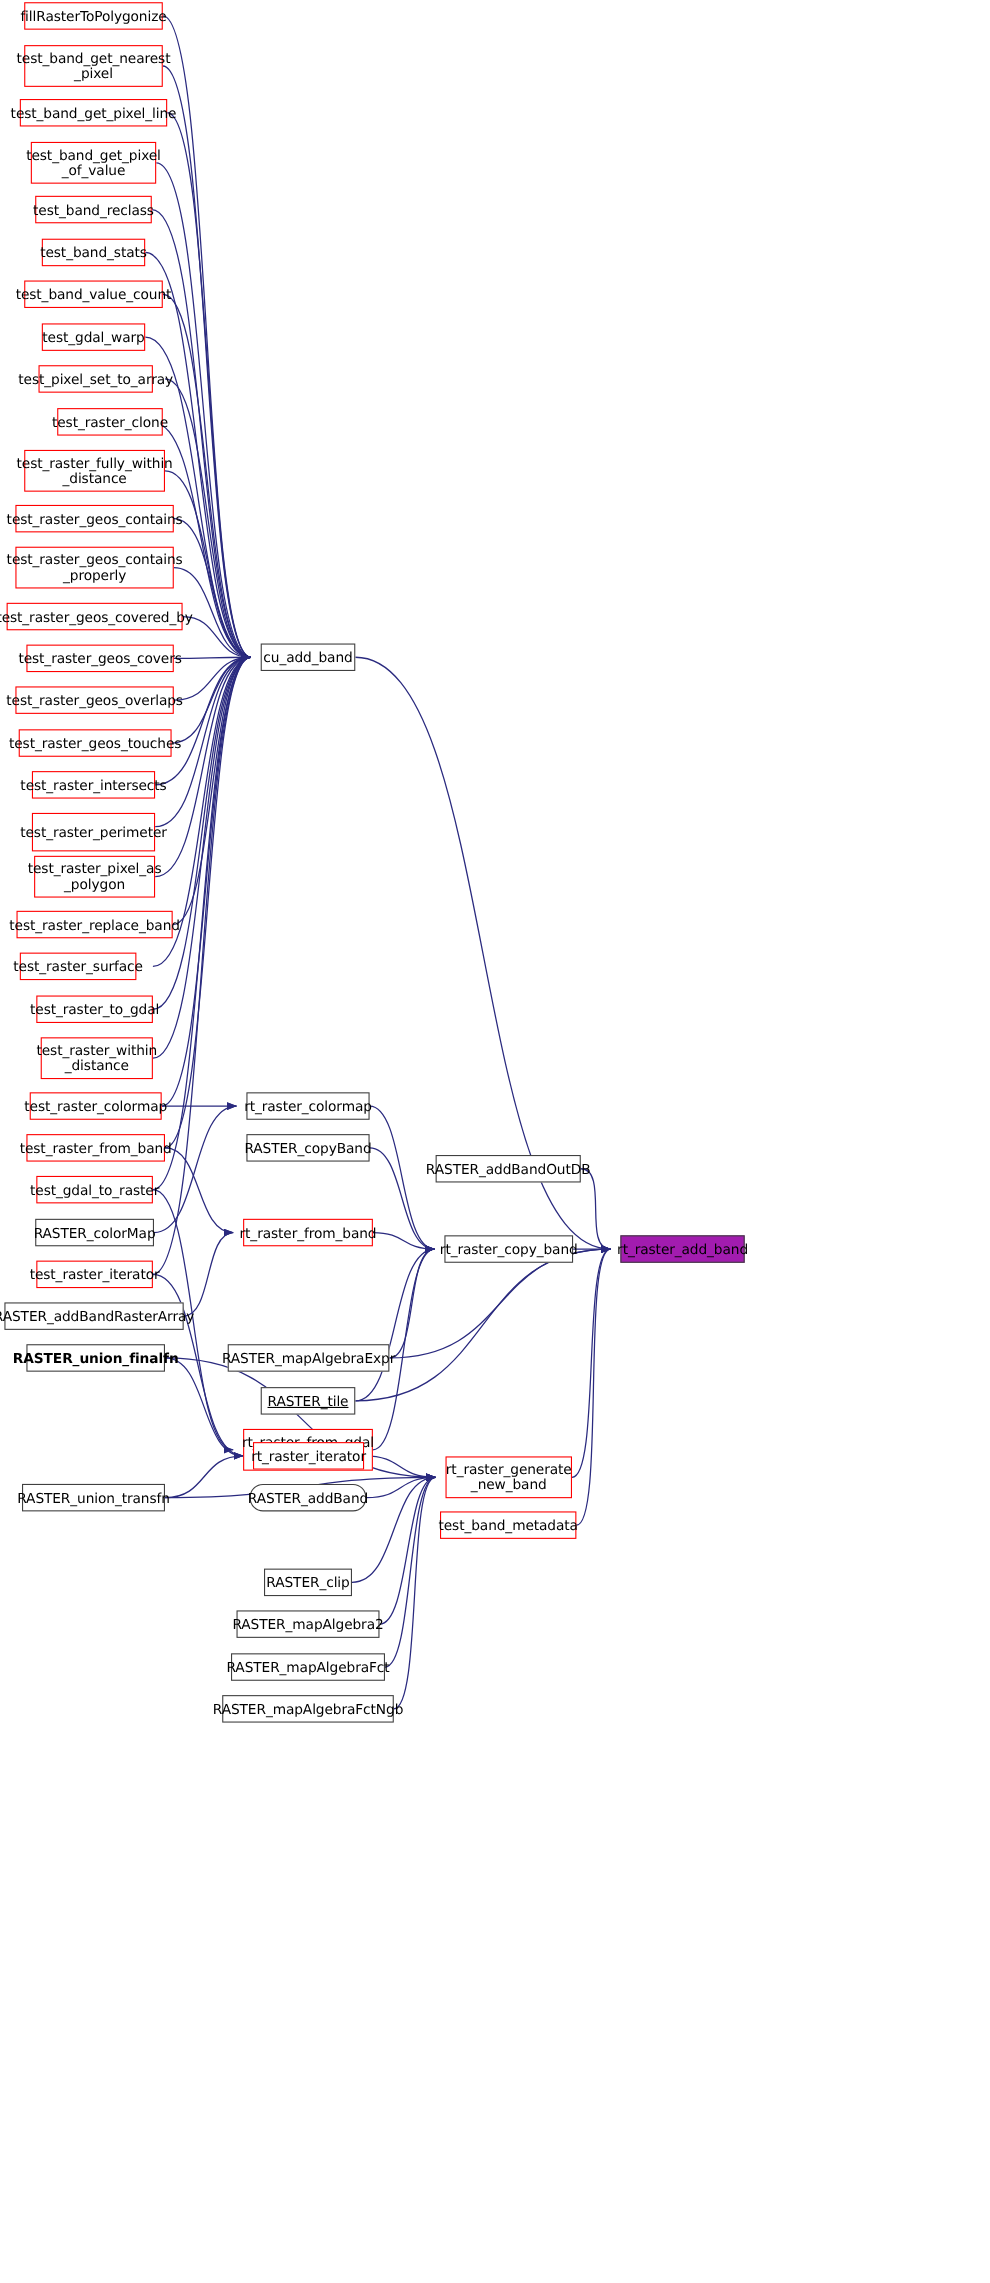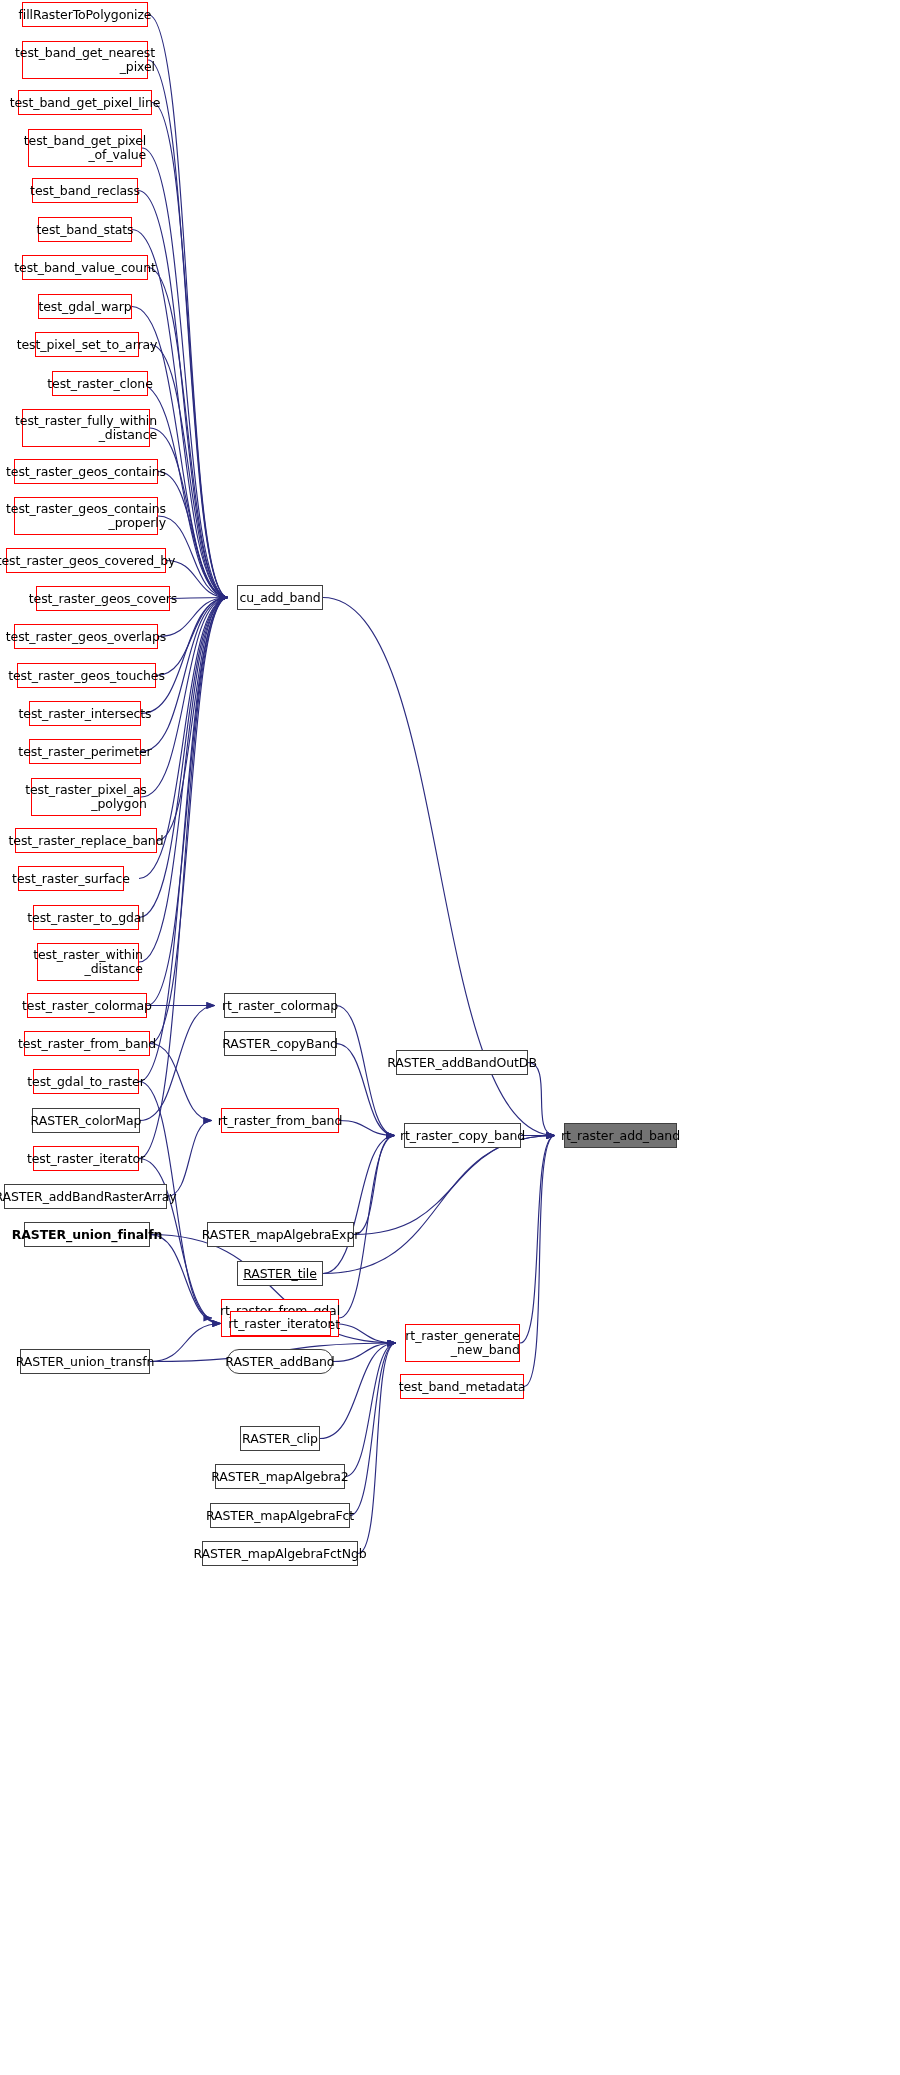--- a/index.html
+++ b/index.html
@@ -22,36 +22,36 @@
     width: 900px;
     height: 2075px;
     pointer-events: none;
   }
   .node {
     position: absolute;
     box-sizing: border-box;
     display: flex;
     align-items: center;
     justify-content: center;
-    text-align: right;
+    text-align: center;
     background: #ffffff;
     border: 1px solid #000000;
     color: #000000;
     font-size: 12.5px;
     line-height: 1.12;
     letter-spacing: -0.1px;
     white-space: pre-line;
     padding: 0 2px;
     z-index: 2;
   }
   .node.red {
     border-color: #ff0000;
   }
   .node.highlight {
-    background: #737373;
+    background: #a21caf;
     border-color: #404040;
   }
   .node.plain {
     border-color: #404040;
   }
 </style>
 </head>
 <body>
 
 <div id="graph">
@@ -132,25 +132,25 @@
     <div class="node red" style="left: 22px; top: 255px; width: 126px; height: 25px;">test_band_value_count</div>
     <div class="node red" style="left: 38px; top: 294px; width: 94px; height: 25px;">test_gdal_warp</div>
     <div class="node red" style="left: 35px; top: 332px; width: 104px; height: 25px;">test_pixel_set_to_array</div>
     <div class="node red" style="left: 32px; top: 371px; width: 96px; height: 25px; margin-left: 20px;">test_raster_clone</div>
     <div class="node red" style="left: 22px; top: 409px; width: 128px; height: 38px;">test_raster_fully_within
 _distance</div>
     <div class="node red" style="left: 14px; top: 459px; width: 144px; height: 25px;">test_raster_geos_contains</div>
     <div class="node red" style="left: 14px; top: 497px; width: 144px; height: 38px;">test_raster_geos_contains
 _properly</div>
     <div class="node red" style="left: 6px; top: 548px; width: 160px; height: 25px;">test_raster_geos_covered_by</div>
-    <div class="node red" style="left: 36px; top: 586px; width: 134px; height: 25px;">test_raster_geos_covers</div>
+    <div class="node red" style="left: 24px; top: 586px; width: 134px; height: 25px;">test_raster_geos_covers</div>
     <div class="node red" style="left: 14px; top: 624px; width: 144px; height: 25px;">test_raster_geos_overlaps</div>
     <div class="node red" style="left: 17px; top: 663px; width: 139px; height: 25px;">test_raster_geos_touches</div>
     <div class="node red" style="left: 29px; top: 701px; width: 112px; height: 25px;">test_raster_intersects</div>
-    <div class="node red" style="left: 29px; top: 739px; width: 112px; height: 25px;">test_raster_perimeter</div>
+    <div class="node red" style="left: 29px; top: 739px; width: 112px; height: 35px;">test_raster_perimeter</div>
     <div class="node red" style="left: 31px; top: 778px; width: 110px; height: 38px;">test_raster_pixel_as
 _polygon</div>
     <div class="node red" style="left: 15px; top: 828px; width: 142px; height: 25px;">test_raster_replace_band</div>
     <div class="node red" style="left: 18px; top: 866px; width: 106px; height: 25px;">test_raster_surface</div>
     <div class="node red" style="left: 33px; top: 905px; width: 106px; height: 25px;">test_raster_to_gdal</div>
     <div class="node red" style="left: 37px; top: 943px; width: 102px; height: 38px;">test_raster_within
 _distance</div>
     <div class="node red" style="left: 27px; top: 993px; width: 120px; height: 25px;">test_raster_colormap</div>
     <div class="node red" style="left: 24px; top: 1031px; width: 126px; height: 25px;">test_raster_from_band</div>
     <div class="node red" style="left: 33px; top: 1069px; width: 106px; height: 25px;">test_gdal_to_raster</div>

